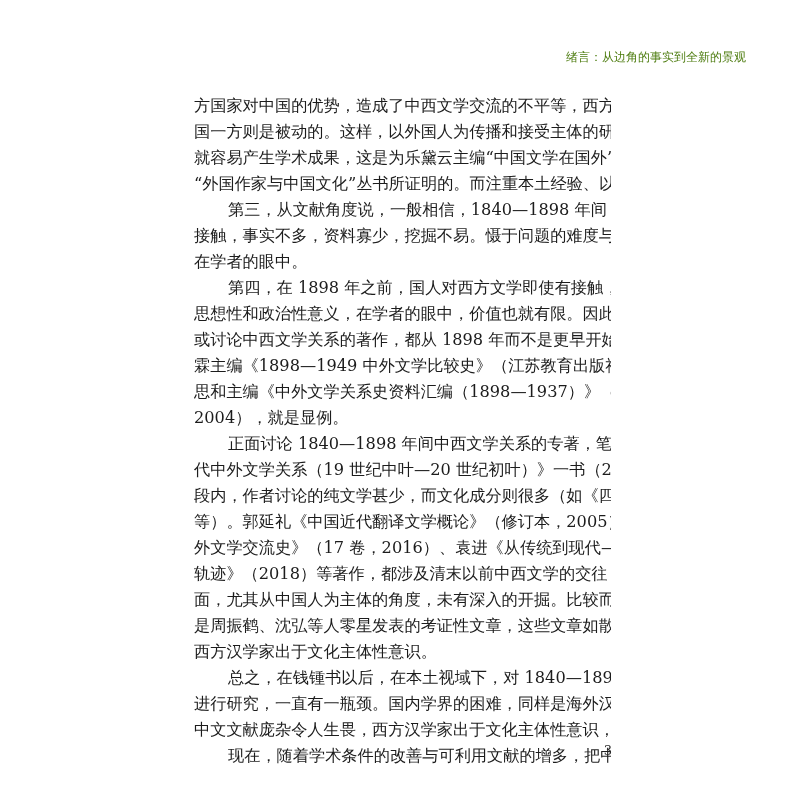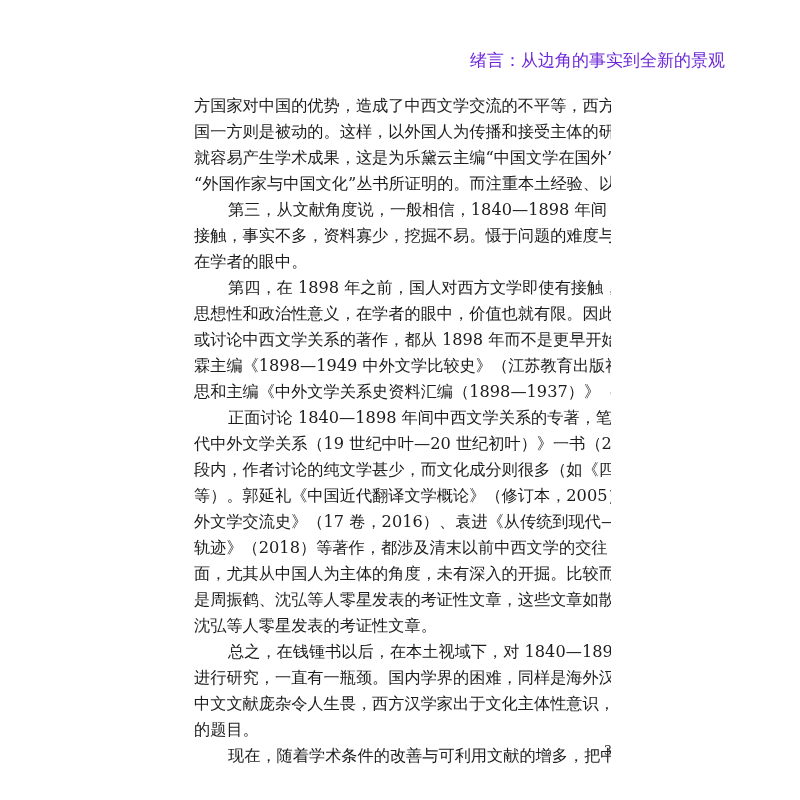--- a/index.html
+++ b/index.html
@@ -1,19 +1,19 @@
 <!DOCTYPE html>
 <html><head>
 <meta charset="utf-8">
 <style>
   html, body { margin: 0; padding: 0; background: #ffffff; }
   body { width: 800px; height: 800px; position: relative; overflow: hidden;
          font-family: "DejaVu Serif", "Liberation Serif", serif; color: #1c1c1c; }
   .running-header { position: absolute; top: 49px; left: 470px; width: 276px;
-         text-align: left; font-size: 17px; color: #6d28d9; letter-spacing: 0px; white-space: nowrap; }
+         text-align: right; font-size: 12px; color: #4d7c0f; letter-spacing: 0px; white-space: nowrap; }
   .body-text { position: absolute; top: 93px; left: 194px; width: 417px; }
   .line { height: 26px; line-height: 26px; font-size: 16.2px; white-space: nowrap;
           text-align: justify; text-align-last: justify; letter-spacing: 0; overflow: hidden; }
   .line.last { text-align-last: left; }
   .line.indent { padding-left: 34px; }
   .page-number { position: absolute; top: 743px; left: 600px; width: 12px; text-align: right;
           font-size: 13px; color: #2a2a2a; }
 </style>
 </head>
 <body>
@@ -26,29 +26,29 @@
     <div class="line">就容易产生学术成果，这是为乐黛云主编“中国文学在国外”丛书、钱林森主编</div>
     <div class="line">“外国作家与中国文化”丛书所证明的。而注重本土经验、以中国人为主体的研</div>
     <div class="line indent">第三，从文献角度说，一般相信，1840—1898 年间，中国人对西方文学的</div>
     <div class="line">接触，事实不多，资料寡少，挖掘不易。慑于问题的难度与时间、精力的代价，</div>
     <div class="line last">在学者的眼中。</div>
     <div class="line indent">第四，在 1898 年之前，国人对西方文学即使有接触，也不具有“启蒙”的</div>
     <div class="line">思想性和政治性意义，在学者的眼中，价值也就有限。因此，许多重要的收集</div>
     <div class="line">或讨论中西文学关系的著作，都从 1898 年而不是更早开始，如范伯群、朱栋</div>
     <div class="line">霖主编《1898—1949 中外文学比较史》（江苏教育出版社，1993），贾植芳、陈</div>
     <div class="line">思和主编《中外文学关系史资料汇编（1898—1937）》（广西师范大学出版社，</div>
+    <div class="line last">2004），就是显例。</div>
     <div class="line indent">正面讨论 1840—1898 年间中西文学关系的专著，笔者仅见徐志啸所著《近</div>
     <div class="line">代中外文学关系（19 世纪中叶—20 世纪初叶）》一书（2000）。遗憾的是，此时</div>
     <div class="line">段内，作者讨论的纯文学甚少，而文化成分则很多（如《四洲志》《海国图志》</div>
     <div class="line">等）。郭延礼《中国近代翻译文学概论》（修订本，2005）、钱林森与周宁主编《中</div>
     <div class="line">外文学交流史》（17 卷，2016）、袁进《从传统到现代——中国近代文学的历史</div>
     <div class="line">轨迹》（2018）等著作，都涉及清末以前中西文学的交往，但在文献和史实方</div>
     <div class="line">面，尤其从中国人为主体的角度，未有深入的开掘。比较而言，值得注意的倒</div>
     <div class="line">是周振鹤、沈弘等人零星发表的考证性文章，这些文章如散金碎玉，丰富了学</div>
-    <div class="line last">沈弘等人零星发表的考证性文章。</div>
+    <div class="line last">西方汉学家出于文化主体性意识。</div>
     <div class="line indent">总之，在钱锺书以后，在本土视域下，对 1840—1898 年间的中西文学关系</div>
     <div class="line">进行研究，一直有一瓶颈。国内学界的困难，同样是海外汉学界的困难。除了</div>
     <div class="line">中文文献庞杂令人生畏，西方汉学家出于文化主体性意识，恐也无兴趣做这样</div>
-    <div class="line last">的题目。</div>
     <div class="line indent">现在，随着学术条件的改善与可利用文献的增多，把中国人作为主体，对</div>
   </div>
 
 <div class="page-number">3</div>
 
 </body></html>

